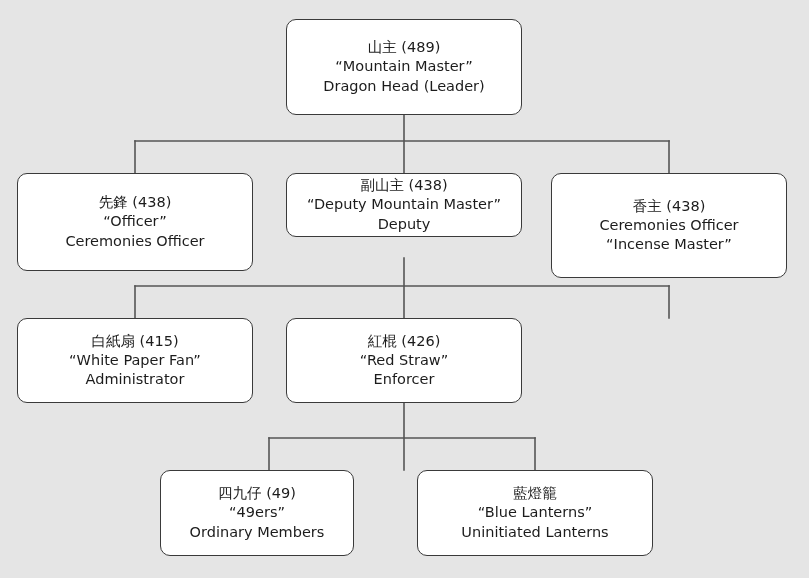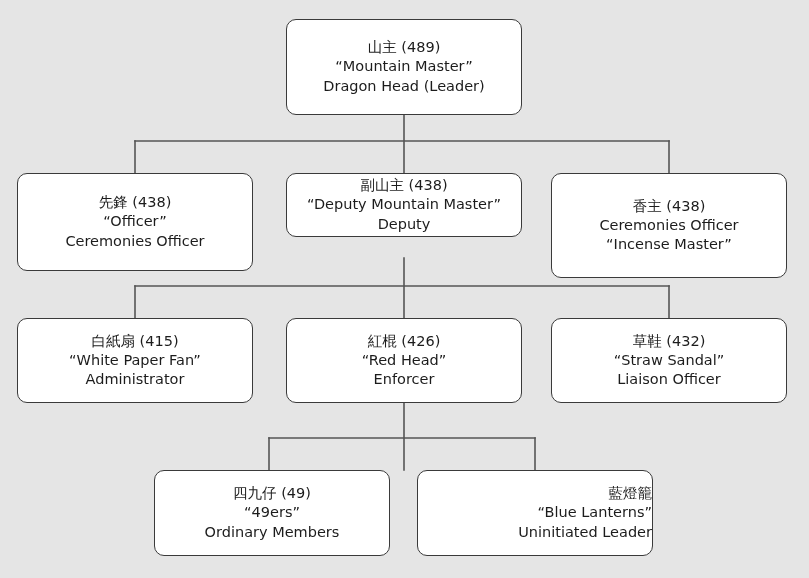--- a/index.html
+++ b/index.html
@@ -103,35 +103,30 @@
   </div>
 
   <div class="org-node" style="left: 17px; top: 318px; width: 236px; height: 85px; border-color: rgb(58, 58, 58); color: rgb(28, 28, 28);">
     <span class="node-line line-title cjk">白紙扇 (415)</span>
     <span class="node-line line-quote">“White Paper Fan”</span>
     <span class="node-line line-role">Administrator</span>
   </div>
 
   <div class="org-node" style="left: 286px; top: 318px; width: 236px; height: 85px; border-color: rgb(58, 58, 58); color: rgb(28, 28, 28);">
     <span class="node-line line-title cjk">紅棍 (426)</span>
-    <span class="node-line line-quote">“Red Head”</span>
+    <span class="node-line line-quote">“Red Straw”</span>
     <span class="node-line line-role">Enforcer</span>
   </div>
 
-  <div class="org-node" style="left: 551px; top: 318px; width: 236px; height: 85px; border-color: rgb(58, 58, 58); color: rgb(28, 28, 28);">
-    <span class="node-line line-title cjk">草鞋 (432)</span>
-    <span class="node-line line-quote">“Straw Sandal”</span>
-    <span class="node-line line-role">Liaison Officer</span>
-  </div>
 
-  <div class="org-node" style="left: 154px; top: 470px; width: 236px; height: 86px; border-color: rgb(58, 58, 58); color: rgb(28, 28, 28); text-align: center;">
+  <div class="org-node" style="left: 160px; top: 470px; width: 194px; height: 86px; border-color: rgb(58, 58, 58); color: rgb(28, 28, 28); text-align: center;">
     <span class="node-line line-title cjk">四九仔 (49)</span>
     <span class="node-line line-quote">“49ers”</span>
     <span class="node-line line-role">Ordinary Members</span>
   </div>
 
-  <div class="org-node" style="left: 417px; top: 470px; width: 236px; height: 86px; border-color: rgb(58, 58, 58); color: rgb(28, 28, 28); align-items: flex-end;">
+  <div class="org-node" style="left: 417px; top: 470px; width: 236px; height: 86px; border-color: rgb(58, 58, 58); color: rgb(28, 28, 28);">
     <span class="node-line line-title cjk">藍燈籠</span>
     <span class="node-line line-quote">“Blue Lanterns”</span>
-    <span class="node-line line-role">Uninitiated Leader</span>
+    <span class="node-line line-role">Uninitiated Lanterns</span>
   </div>
 
 </div>
 
 </body></html>

